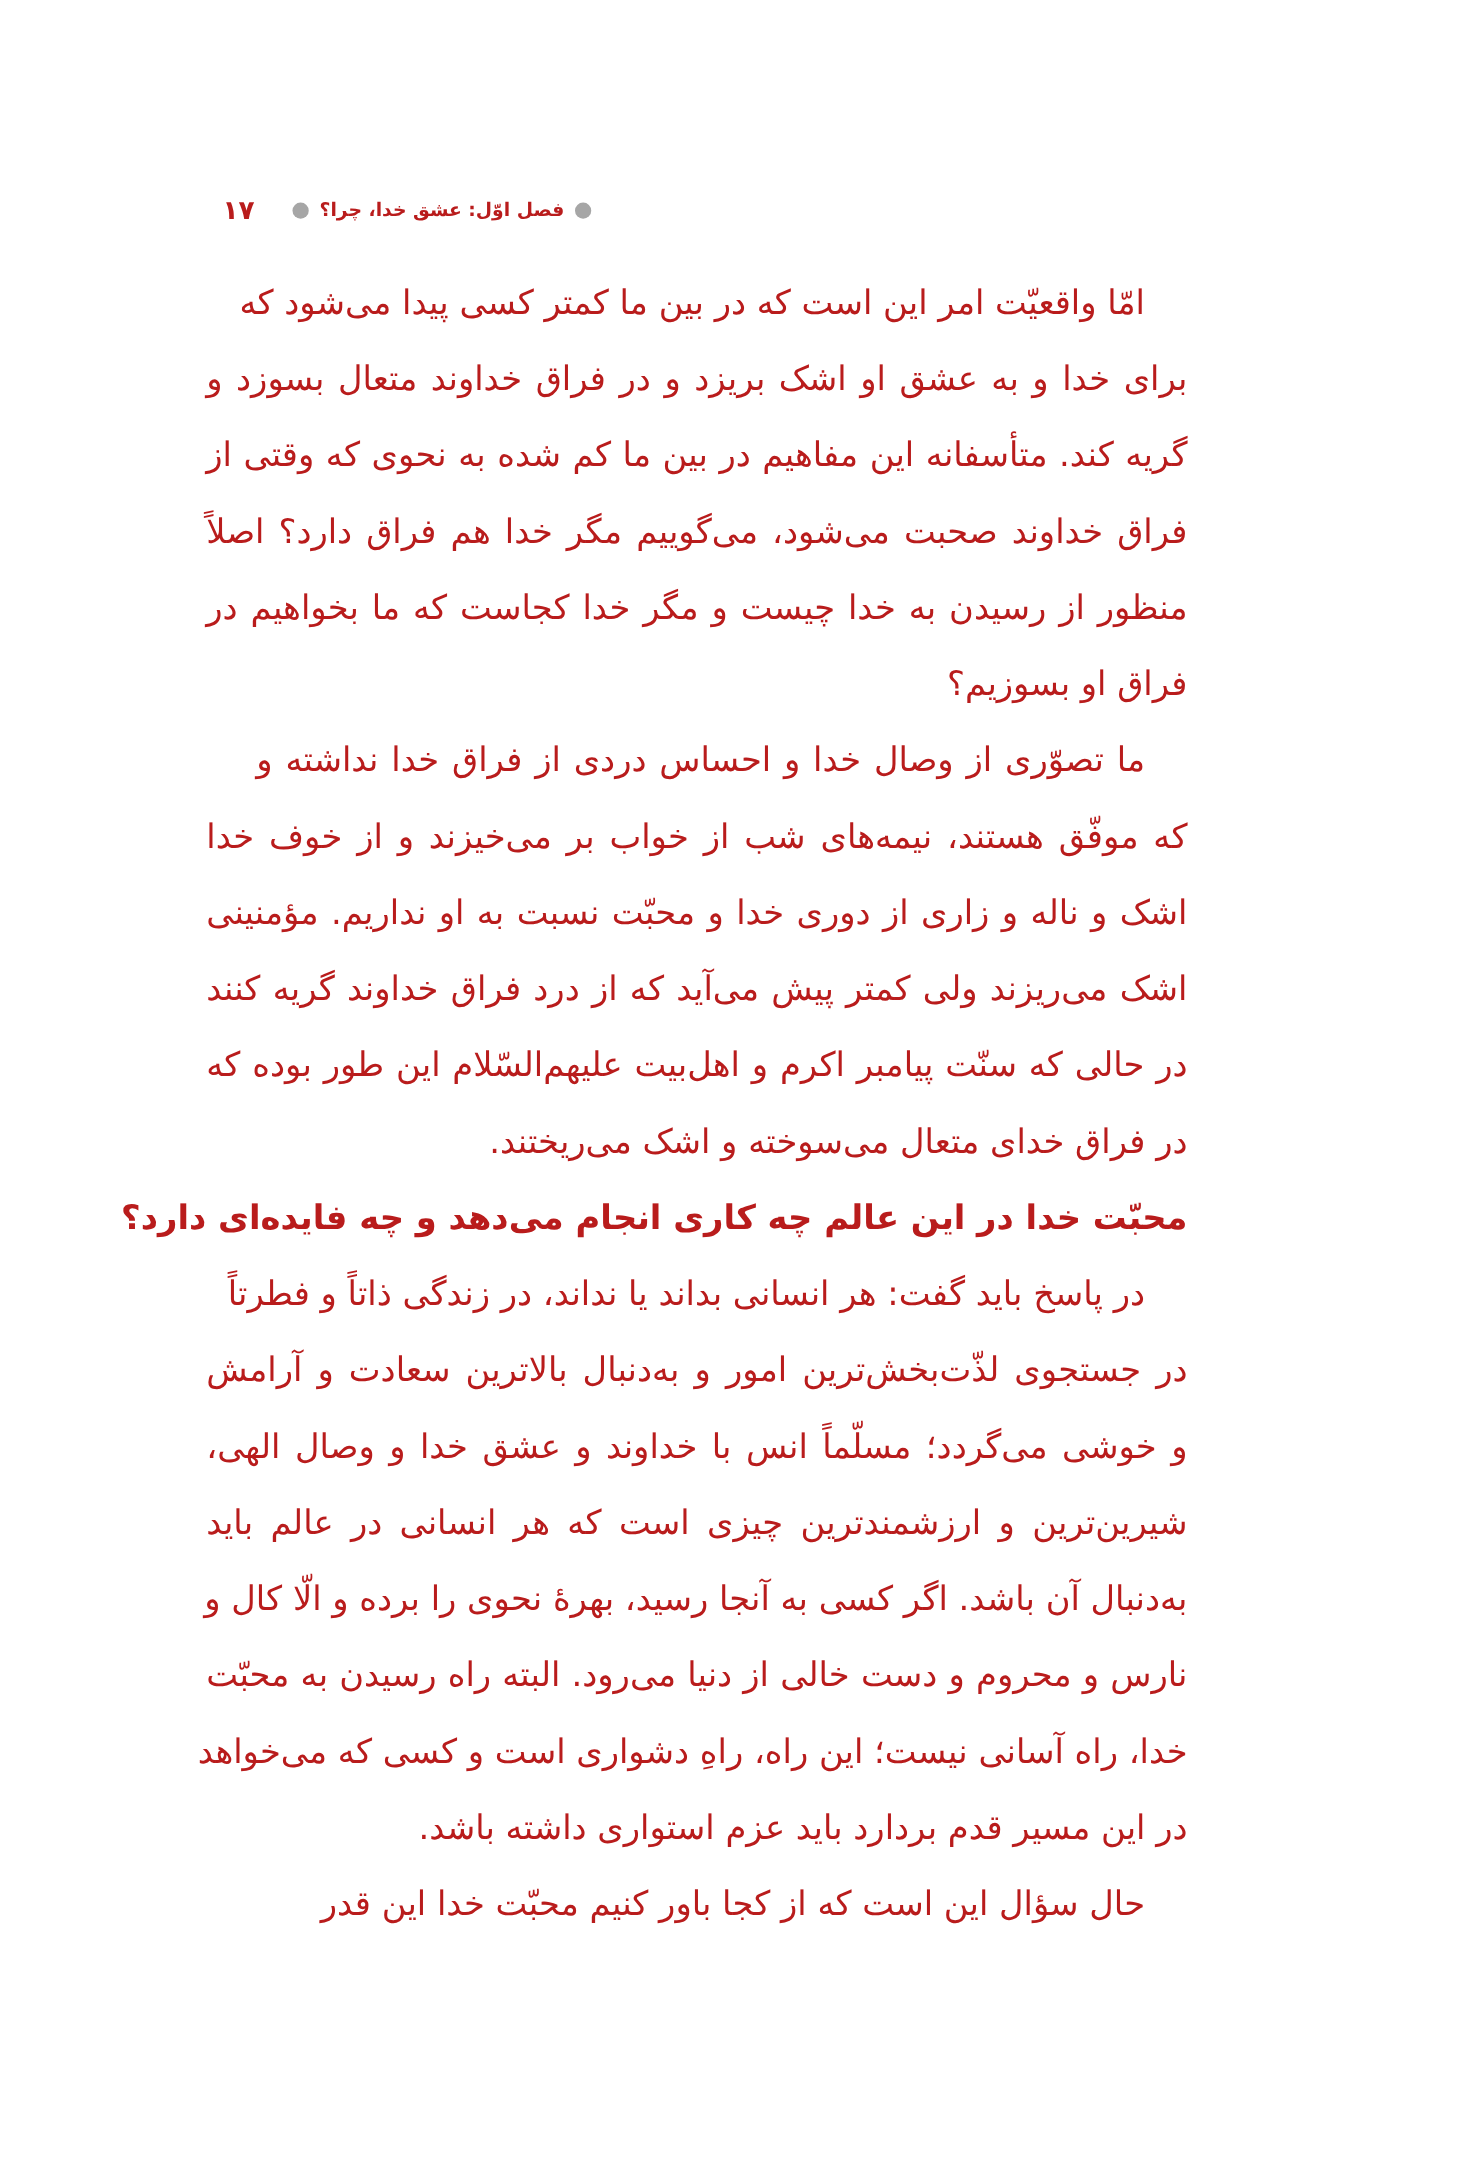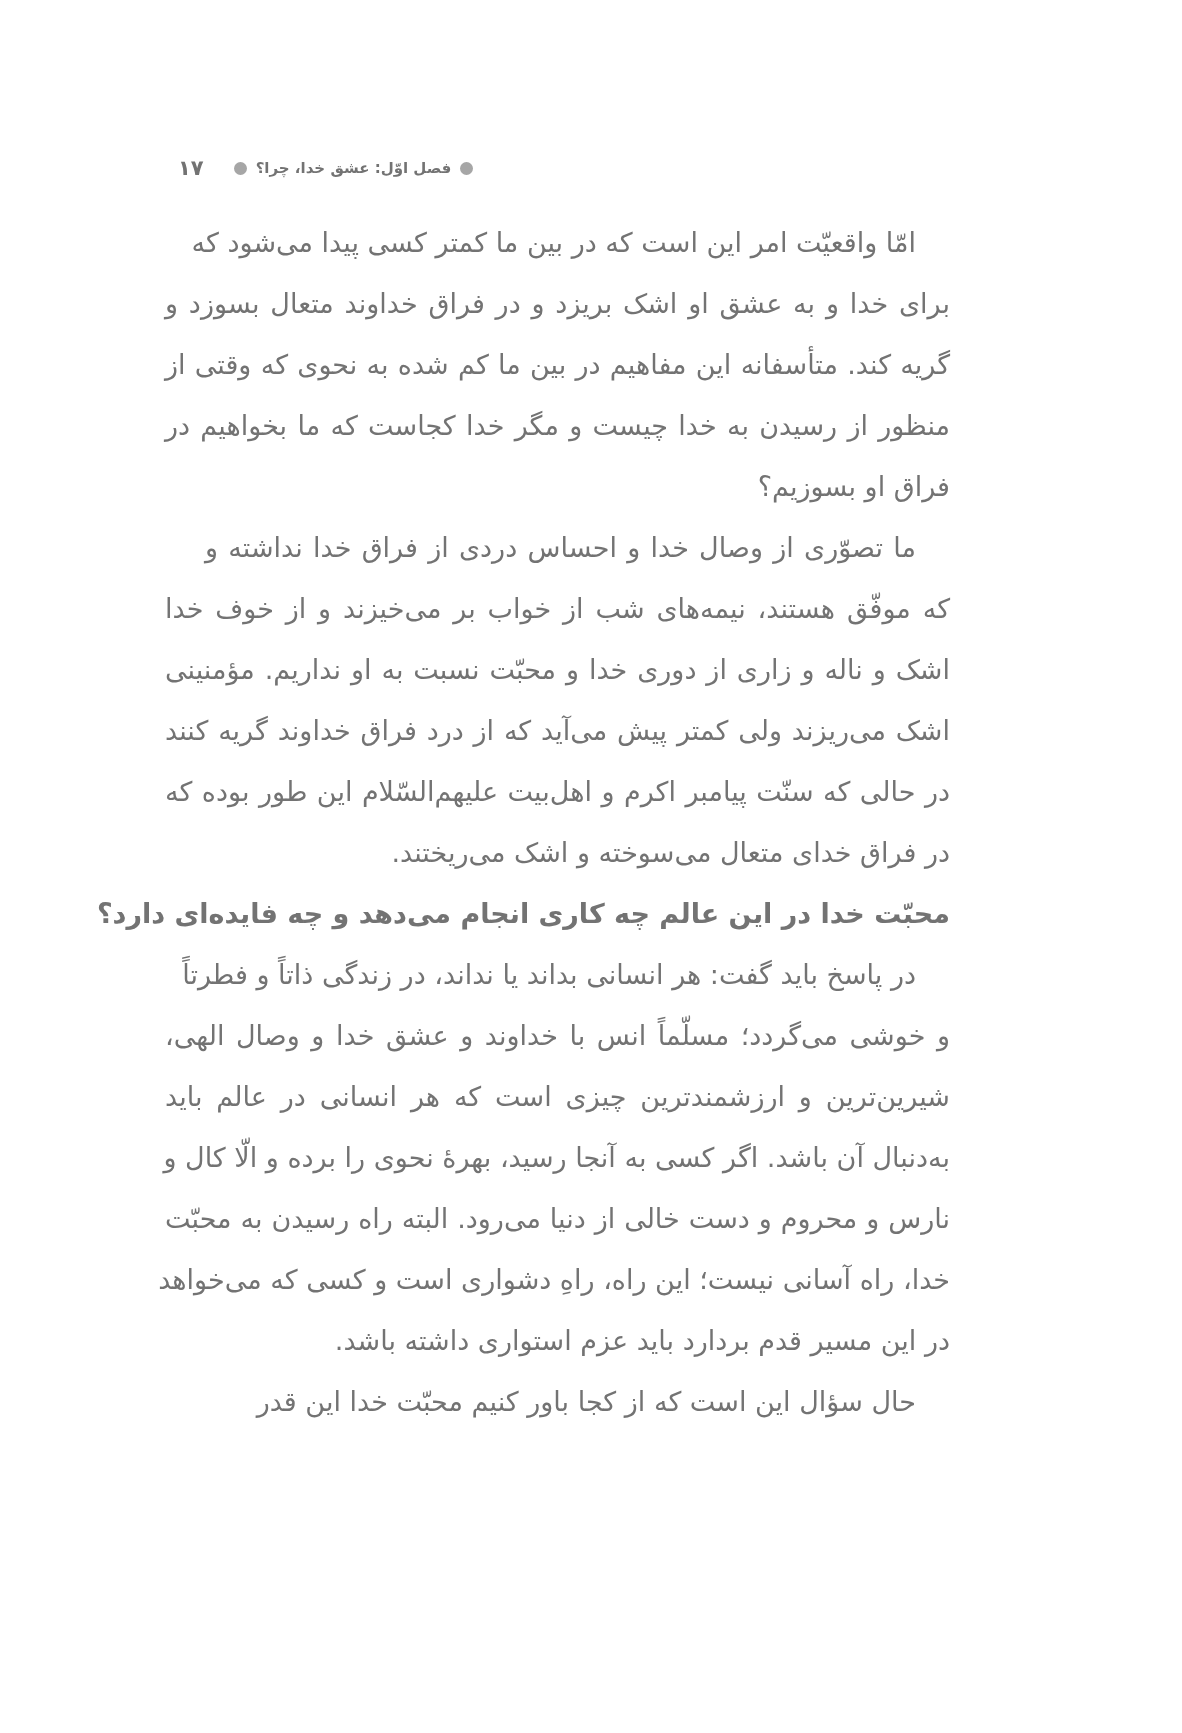--- a/index.html
+++ b/index.html
@@ -69,51 +69,53 @@
   .line.last {
     text-align-last: right;
   }
   .para.heading .line {
     font-weight: bold;
   }
 </style>
 </head>
 <body>
 
-<div class="page" style="color: #737373; background: rgb(255, 255, 255);">
+<div class="page" style="color: #b91c1c; background: rgb(255, 255, 255);">
 
   <div class="running-head">
     <span class="page-number">۱۷</span>
     <span class="head-bullet" style="background: rgb(166, 166, 166);"></span>
     <span class="head-title">فصل اوّل: عشق خدا، چرا؟</span>
     <span class="head-bullet" style="background: rgb(166, 166, 166);"></span>
   </div>
 
   <div class="text-block">
 
   <div class="para">
         <div class="line indent">امّا واقعیّت امر این است که در بین ما کمتر کسی پیدا می‌شود که</div>
         <div class="line">برای خدا و به عشق او اشک بریزد و در فراق خداوند متعال بسوزد و</div>
         <div class="line">گریه کند. متأسفانه این مفاهیم در بین ما کم شده به نحوی که وقتی از</div>
+        <div class="line">فراق خداوند صحبت می‌شود، می‌گوییم مگر خدا هم فراق دارد؟ اصلاً</div>
         <div class="line">منظور از رسیدن به خدا چیست و مگر خدا کجاست که ما بخواهیم در</div>
         <div class="line last">فراق او بسوزیم؟</div>
       </div>
       <div class="para">
         <div class="line indent">ما تصوّری از وصال خدا و احساس دردی از فراق خدا نداشته و</div>
         <div class="line">که موفّق هستند، نیمه‌های شب از خواب بر می‌خیزند و از خوف خدا</div>
         <div class="line">اشک و ناله و زاری از دوری خدا و محبّت نسبت به او نداریم. مؤمنینی</div>
         <div class="line">اشک می‌ریزند ولی کمتر پیش می‌آید که از درد فراق خداوند گریه کنند</div>
         <div class="line">در حالی که سنّت پیامبر اکرم و اهل‌بیت علیهم‌السّلام این طور بوده که</div>
         <div class="line last">در فراق خدای متعال می‌سوخته و اشک می‌ریختند.</div>
       </div>
       <div class="para heading">
         <div class="line last">محبّت خدا در این عالم چه کاری انجام می‌دهد و چه فایده‌ای دارد؟</div>
       </div>
       <div class="para">
         <div class="line indent">در پاسخ باید گفت: هر انسانی بداند یا نداند، در زندگی ذاتاً و فطرتاً</div>
+        <div class="line">در جستجوی لذّت‌بخش‌ترین امور و به‌دنبال بالاترین سعادت و آرامش</div>
         <div class="line">و خوشی می‌گردد؛ مسلّماً انس با خداوند و عشق خدا و وصال الهی،</div>
         <div class="line">شیرین‌ترین و ارزشمندترین چیزی است که هر انسانی در عالم باید</div>
         <div class="line">به‌دنبال آن باشد. اگر کسی به آنجا رسید، بهرهٔ نحوی را برده و الّا کال و</div>
         <div class="line">نارس و محروم و دست خالی از دنیا می‌رود. البته راه رسیدن به محبّت</div>
         <div class="line">خدا، راه آسانی نیست؛ این راه، راهِ دشواری است و کسی که می‌خواهد</div>
         <div class="line last">در این مسیر قدم بردارد باید عزم استواری داشته باشد.</div>
       </div>
       <div class="para">
         <div class="line indent last">حال سؤال این است که از کجا باور کنیم محبّت خدا این قدر</div>
       </div>

